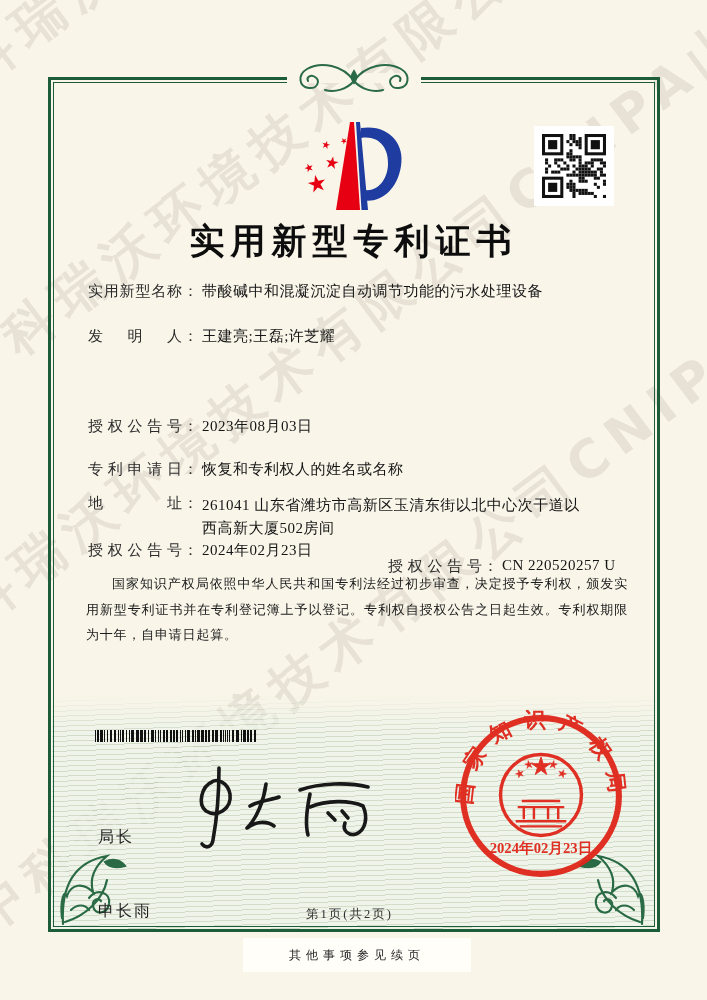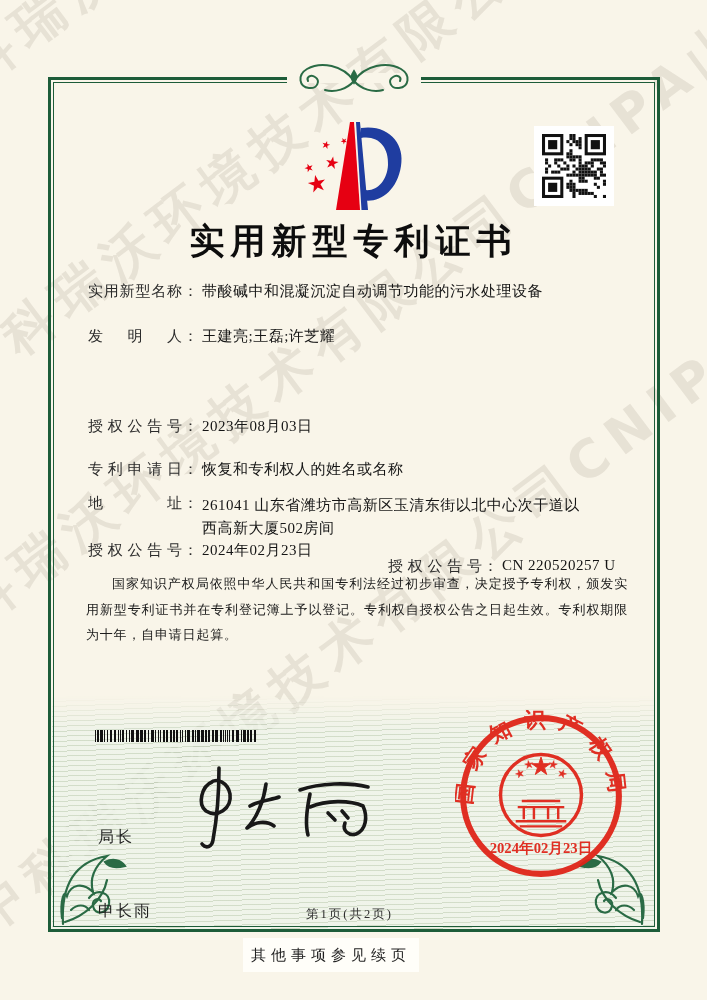--- a/index.html
+++ b/index.html
@@ -41,22 +41,22 @@
   .f2{position:absolute;left:300px;top:0;margin-top:16px;}
   .paras{left:86px;top:571px;width:542px;font-size:13px;line-height:1.98;
          letter-spacing:0.8px;color:#1b1b1b;text-align:justify;}
   .paras p{margin:0 0 4px 0;text-indent:2em;}
   .barcode{left:95px;top:730px;}
   .sig-label{left:98px;font-family:Liberation Mono, monospace;
              font-size:16px;color:#1f1f1f;letter-spacing:2px;margin-top:37px;}
   .sig-svg{left:182px;top:760px;}
   .seal{left:455px;top:710px;mix-blend-mode:multiply;opacity:0.95;}
   .page-num{left:0;width:699px;top:906px;text-align:center;font-size:12.5px;color:#2e2e2e;letter-spacing:2px;}
-  .footer-note{left:243px;top:938px;width:176px;height:34px;background:#fffef9;
-               display:flex;align-items:center;justify-content:center;font-size:15px;
+  .footer-note{left:243px;top:938px;width:228px;height:34px;background:#fffef9;
+               display:flex;align-items:center;justify-content:center;font-size:12px;
                letter-spacing:5px;color:#1f1f1f;}
 </style>
 </head>
 <body>
 
 <div class="page">
 
   <div class="band"></div>
 
   <div class="wm-layer">

